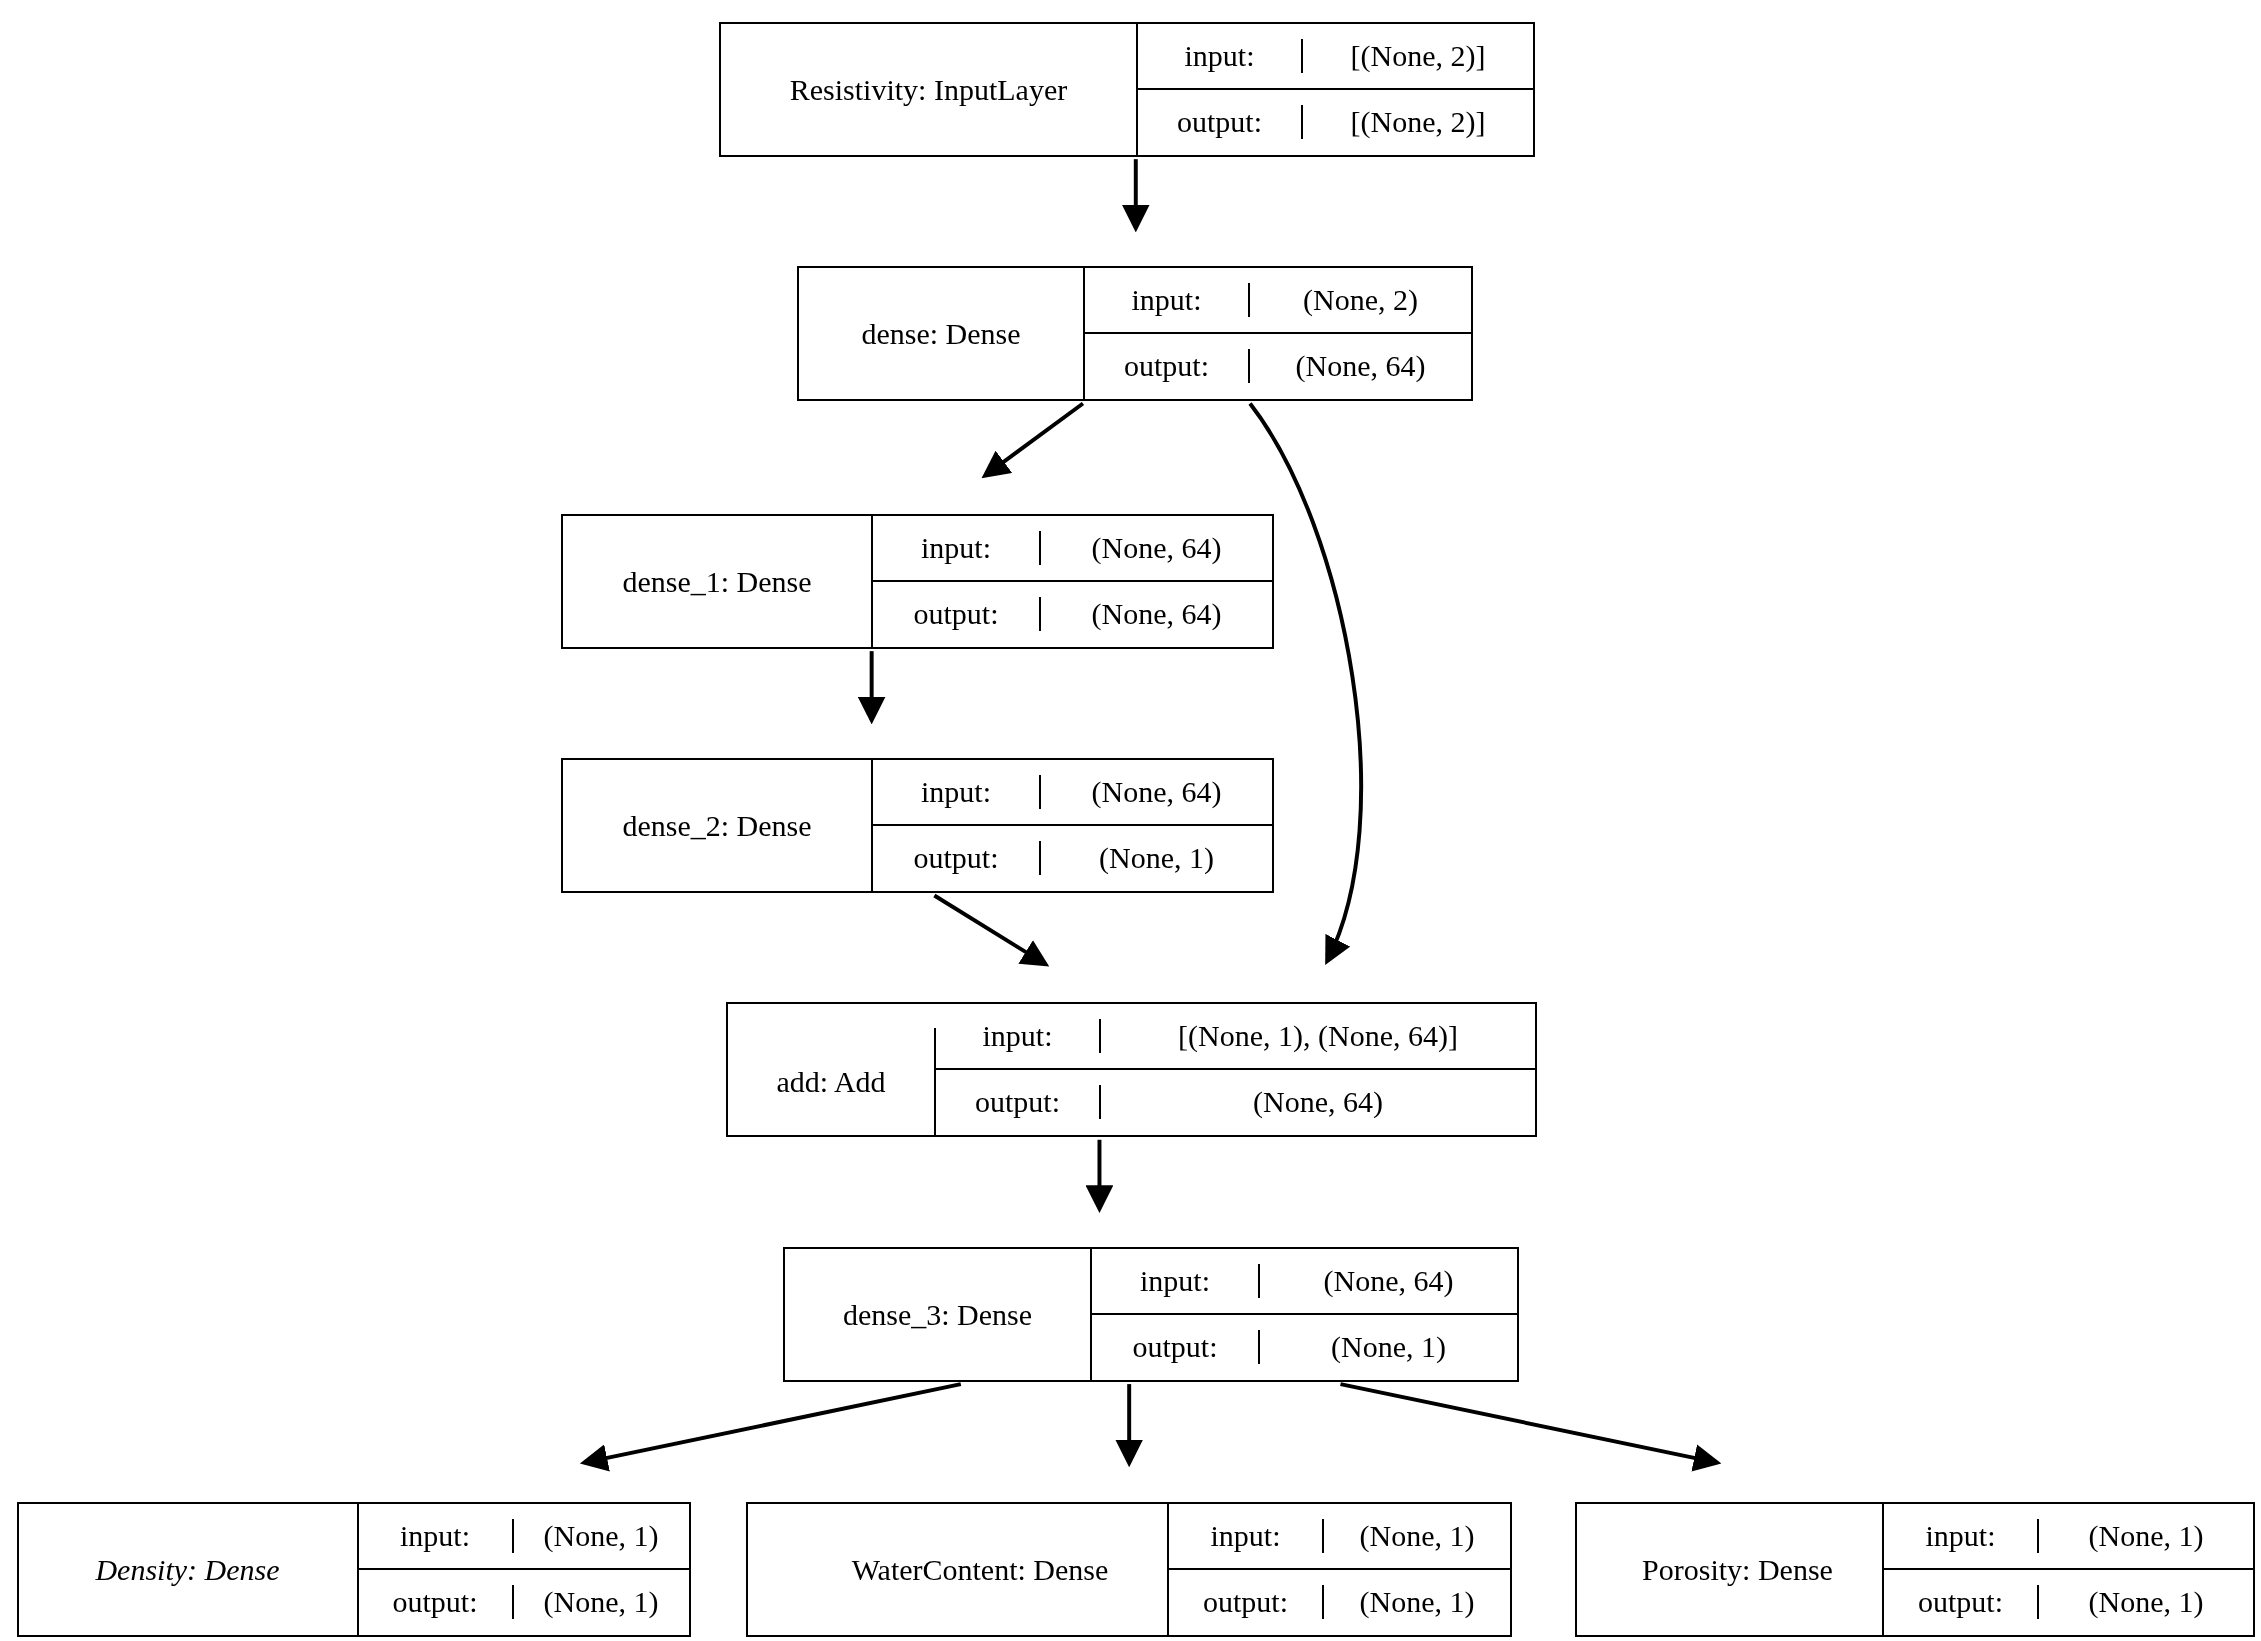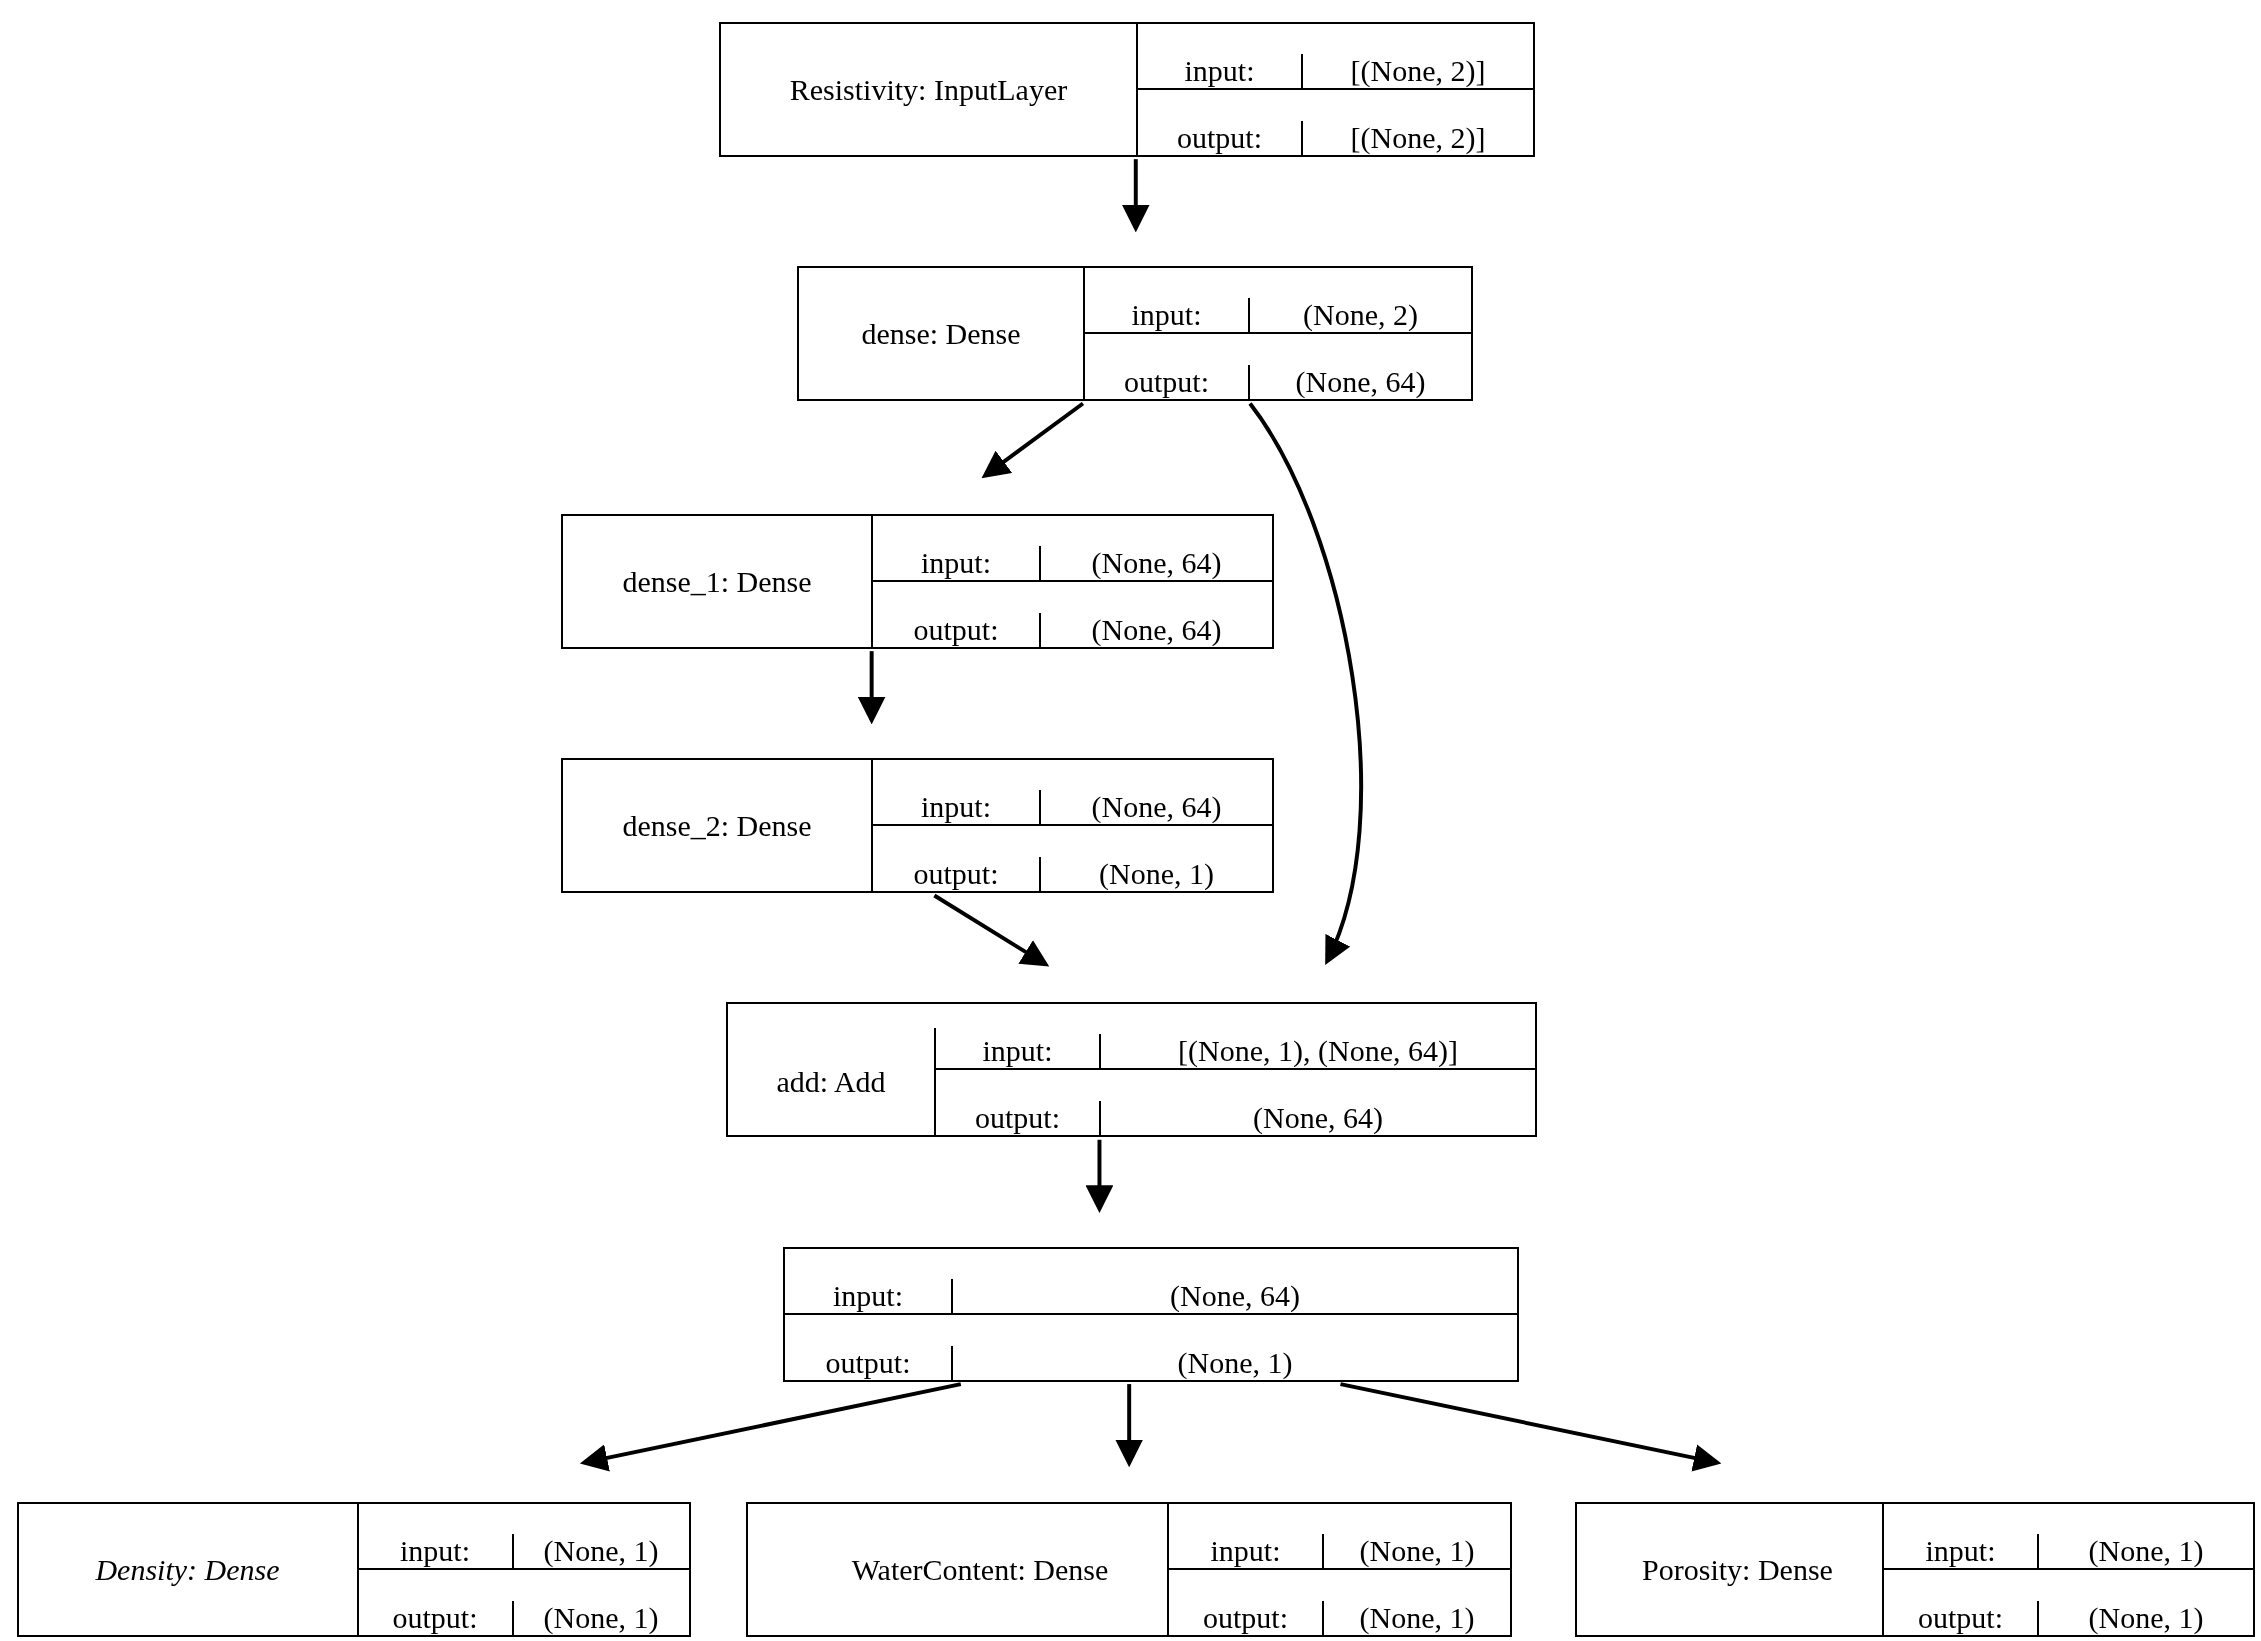--- a/index.html
+++ b/index.html
@@ -49,21 +49,21 @@
   .node-io {
     flex: 1 1 auto;
     display: flex;
     flex-direction: column;
     box-sizing: border-box;
   }
   .io-row {
     flex: 1 1 50%;
     display: flex;
     flex-direction: row;
-    align-items: flex-end;
+    align-items: center;
     box-sizing: border-box;
   }
   .io-row.first {
     border-bottom: 2px solid #000000;
   }
   .io-label {
     display: flex;
     align-items: center;
     justify-content: center;
     box-sizing: border-box;
@@ -168,20 +168,21 @@
             <div class="io-label" style="width: 165px;">input:</div>
             <div class="io-value">[(None, 1), (None, 64)]</div>
           </div>
           <div class="io-row second">
             <div class="io-label" style="width: 165px;">output:</div>
             <div class="io-value">(None, 64)</div>
           </div>
         </div>
       </div>
       <div class="node" style="left: 783px; top: 1247px; width: 736px; height: 135px;">
+        <div class="node-name" style="width: 307px;">dense_3: Dense</div>
         <div class="node-io">
           <div class="io-row first">
             <div class="io-label" style="width: 168px;">input:</div>
             <div class="io-value">(None, 64)</div>
           </div>
           <div class="io-row second">
             <div class="io-label" style="width: 168px;">output:</div>
             <div class="io-value">(None, 1)</div>
           </div>
         </div>

